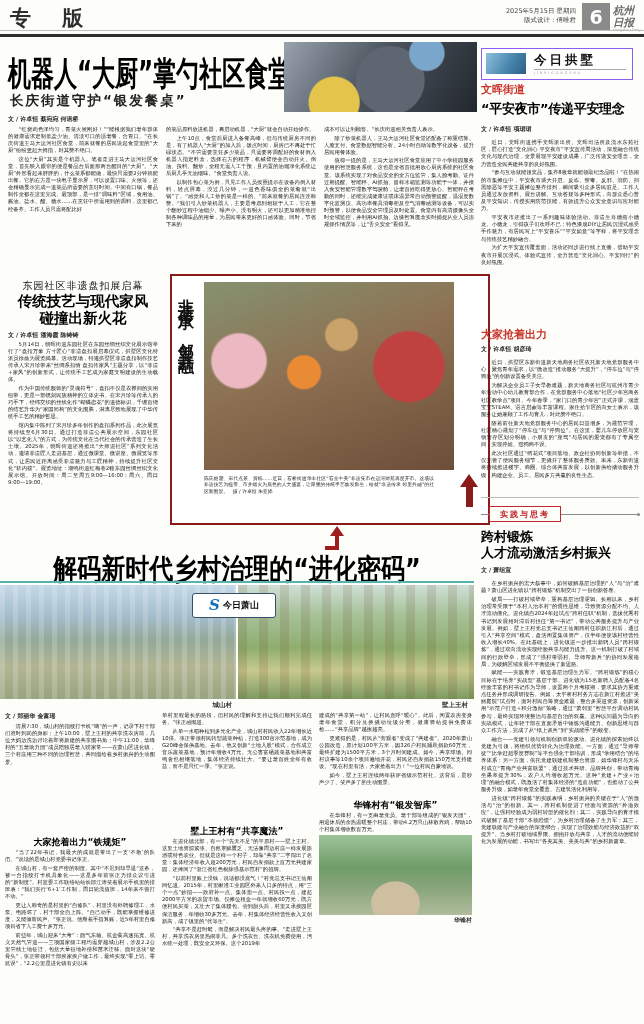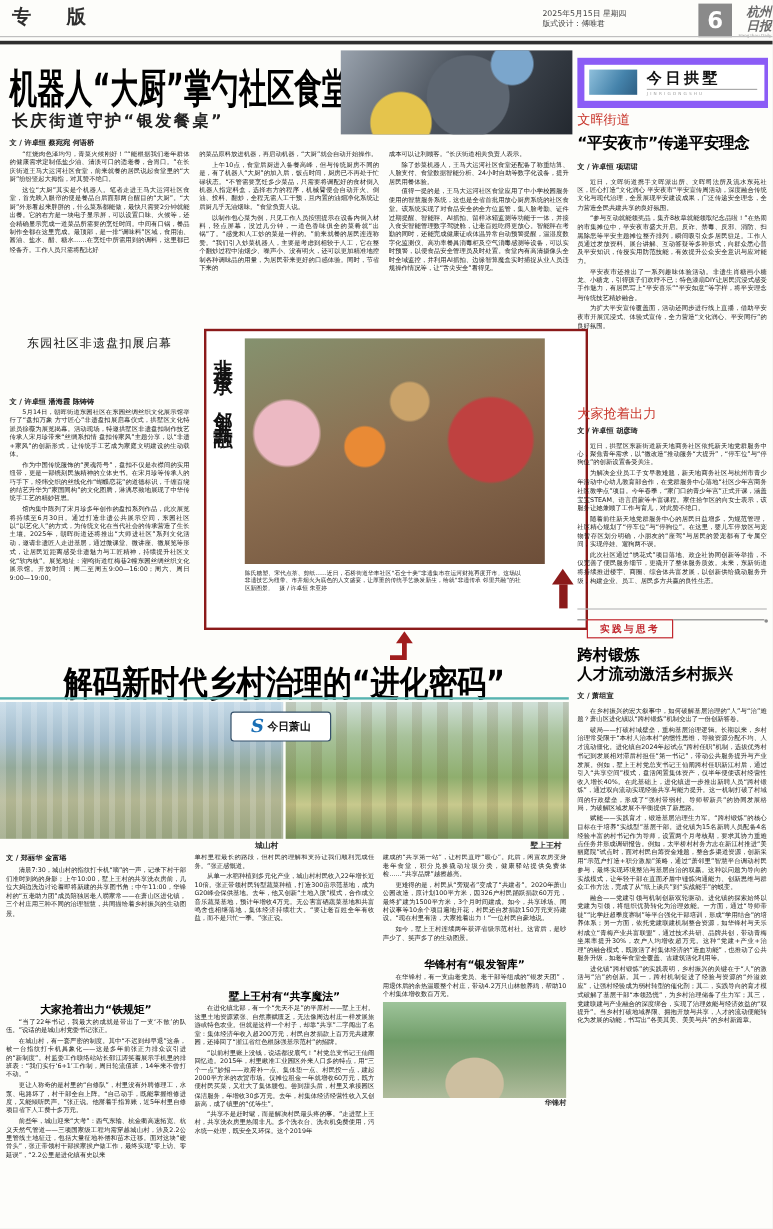--- a/index.html
+++ b/index.html
@@ -1,25 +1,25 @@
 <!DOCTYPE html>
 <html><head>
 <meta charset="utf-8">
 <style>
   html,body{margin:0;padding:0;background:#e8e8e4;}
   .page{position:relative;width:644px;height:1024px;background:#fdfdfa;overflow:hidden;
         font-family:"DejaVu Sans",sans-serif;color:#1c1c1c;margin:0 auto;}
   .abs{position:absolute;}
 
   
-  .edition{left:10px;top:4px;font-size:16px;font-weight:700;letter-spacing:12px;color:#2f2f2f;}
-  .dateblock{left:452px;top:7px;width:124px;text-align:left;font-size:6.5px;line-height:9px;color:#444;}
+  .edition{left:10px;top:4px;font-size:21px;font-weight:700;letter-spacing:12px;color:#2f2f2f;}
+  .dateblock{left:452px;top:7px;width:124px;text-align:right;font-size:6.5px;line-height:9px;color:#444;}
   .pagenum{left:582px;top:3px;width:28px;height:28px;background:#8a8a8a;color:#fff;
            font-size:19px;font-weight:700;text-align:center;line-height:28px;}
-  .paperlogo{left:613px;top:4px;width:30px;text-align:right;}
+  .paperlogo{left:613px;top:4px;width:30px;text-align:left;}
   .paperlogo .cn{font-family:"DejaVu Serif",serif;font-style:italic;font-weight:700;font-size:10.5px;color:#6a6a6a;line-height:12px;}
   .paperlogo .en{font-size:3.5px;color:#9a9a9a;line-height:5px;}
   .rule-light{left:0;top:30px;width:644px;height:1px;background:#bfbfbf;}
   .rule-dark{left:0;top:34px;width:644px;height:3px;background:#2e2e2e;}
 
   
   .lead-headline{left:8px;top:52px;font-size:23px;font-weight:900;letter-spacing:0px;
                  transform:scaleY(1.45);transform-origin:left top;white-space:nowrap;color:#000;}
   .lead-subhead{left:10px;top:92px;font-size:13.5px;font-weight:600;letter-spacing:2px;color:#222;}
   .photo{background-size:cover;overflow:hidden;}
@@ -95,34 +95,34 @@
     background:
       radial-gradient(ellipse at 50% 85%, #cdbfa0 0 22%, rgba(0,0,0,0) 23%),
       linear-gradient(180deg,#9ec49a 0%,#6f9c68 40%,#87a47a 65%,#b0bc9c 100%);}
   .huafeng-label{text-align:right;font-size:6px;font-weight:700;color:#333;margin:1px 0 2px 0;}
   .gov-box{background:#fbe5da;border:1px solid #f0cdbd;padding:6px 7px;}
   .gov-box .title{text-align:center;font-size:9px;font-weight:900;color:#111;margin-bottom:3px;}
   .gov-box .para{font-size:5.2px;line-height:7px;font-style:italic;color:#4a3a34;text-align:justify;text-indent:2em;margin:0 0 1px 0;}
 
   
   .right-rail{left:481px;top:48px;width:159px;height:976px;overflow:hidden;}
-  .gs-logo{position:relative;width:150px;height:30px;border:6px solid #8b5cf6;background:#fff;margin-bottom:1px;}
+  .gs-logo{position:relative;width:150px;height:30px;border:1px solid #8b5cf6;background:#fff;margin-bottom:1px;}
   .gs-thumb{position:absolute;left:4px;top:4px;width:40px;height:21px;
     background:linear-gradient(120deg,#8fc0dc 0%,#4583ab 60%,#2e5f84 100%);}
   .gs-title{position:absolute;left:52px;top:3px;font-size:12.5px;font-weight:700;letter-spacing:3px;color:#111;}
   .gs-sub{position:absolute;left:52px;top:20px;width:92px;border-top:1px solid #aaa;
           font-size:3.5px;letter-spacing:1.8px;color:#a0a0a0;padding-top:1px;}
-  .rail-section{font-size:11px;font-weight:400;color:#c8352b;margin:2px 0 3px 0;}
+  .rail-section{font-size:11px;font-weight:700;color:#c8352b;margin:2px 0 3px 0;}
   .rail-headline{font-size:13px;font-weight:900;color:#000;letter-spacing:-0.3px;margin:0 0 7px 0;white-space:nowrap;}
   .rail-byline{margin:0 0 5px 0;}
   .rail-body{width:158px;font-size:5.3px;line-height:7.2px;text-align:justify;}
   .rail-body1{min-height:186px;}
   .rail-body2{min-height:132px;}
   .rail-divider{width:158px;height:1px;background:#bbb;margin:6px 0 8px 0;}
-  .badge-row{display:flex;margin:0 0 7px 0;}
+  .badge-row{display:flex;align-items:center;margin:0 0 7px 0;}
   .badge-stub{width:8px;height:1px;background:#8a8a8a;}
   .practice-badge{border:1px solid #c1272d;color:#c1272d;font-size:8px;font-weight:700;
                   padding:1.5px 10px;letter-spacing:2px;}
   .badge-line{flex:1;height:1px;background:#8a8a8a;}
   .badge-dot{width:3px;height:3px;background:#8a8a8a;border-radius:50%;}
   .practice-headline{font-size:13px;font-weight:900;line-height:15.5px;color:#000;margin:0 0 6px 0;}
 </style>
 </head>
 <body>
 
@@ -154,20 +154,24 @@
       <p class="para">上午10点，食堂后厨进入备餐高峰，但与传统厨房不同的是，有了机器人“大厨”的加入后，饭点时间，厨房已不再处于忙碌状态。“不管需要烹饪多少菜品，只需要将调配好的食材倒入机器人指定料盒，选择右方的程序，机械臂便会自动开火、倒油、投料、翻炒，全程无需人工干预，且内置的油烟净化系统让后厨几乎无油烟味。”食堂负责人说。</p>
       <p class="para">以制作包心菜为例，只见工作人员按照提示在设备内倒入材料，轻点屏幕，没过几分钟，一道色香味俱全的菜肴就“出锅”了。“感觉和人工炒的菜是一样的。”前来就餐的居民连连称赞。“我们引入炒菜机器人，主要是考虑到相较于人工，它在整个翻炒过程中油烟少、噪声小、没有明火，还可以更加精准地控制各种调味品的用量，为居民带来更好的口感体验。同时，节省下来的</p>
     </div>
   <div class="abs bodycol lead-col3">
       <p class="para flush">成本可以让利顾客。”长庆街道相关负责人表示。</p>
       <p class="para">除了炒菜机器人，王马大运河社区食堂还配备了称重结算、人脸支付、食堂数据智能分析、24小时自助等数字化设备，提升居民用餐体验。</p>
       <p class="para">值得一提的是，王马大运河社区食堂应用了中小学校园服务使用的智慧服务系统，这也是全省首批用放心厨房系统的社区食堂。该系统实现了对食品安全的全方位监管，集人脸考勤、证件过期提醒、智能秤、AI抓拍、留样冰箱监测等功能于一体，并接入食安智能管理数字驾驶舱，让老百姓吃得更放心。智能秤在考勤的同时，还能完成健康证或体温异常自动预警提醒，温湿度数字化监测仪、高功率餐具消毒柜及空气消毒感测等设备，可以实时预警，以便食品安全管理员及时处置。食堂内有高清摄像头全时全域监控，并利用AI抓拍、边缘智算魔盒实时捕捉从业人员违规操作情况等，让“舌尖安全”看得见。</p>
     </div>
 
   <div class="abs dy-kicker">东园社区非遗盘扣展启幕</div>
+  <div class="abs dy-headline">
+    <div>传统技艺与现代家风</div>
+    <div>碰撞出新火花</div>
+  </div>
   <div class="abs byline dy-byline">文 / 许卓恒 潘海霞 陈铸铸</div>
   <div class="abs bodycol dy-body">
       <p class="para">5月14日，朝晖街道东园社区在东园丝绸丝织文化展示馆举行了“盘扣万象 方寸匠心”非遗盘扣展启幕仪式，拱墅区文化特派员徐薇为展览揭幕。活动现场，特邀拱墅区非遗盘扣制作技艺传承人宋月珍带来“丝绸系扣情 盘扣传家风”主题分享，以“非遗+家风”的创新形式，让传统手工艺成为家庭文明建设的生动载体。</p>
       <p class="para">作为中国传统服饰的“灵魂符号”，盘扣不仅是衣襟间的实用纽带，更是一部镌刻民族精神的立体史书。在宋月珍等传承人的巧手下，经纬交织的丝线化作“蝴蝶恋花”的道德标识，千缠百绕的结艺升华为“家国同构”的文化图腾，淋漓尽致地展现了中华传统手工艺的精妙哲思。</p>
       <p class="para">馆内集中陈列了宋月珍多年创作的盘扣系列作品，此次展览将持续至6月30日。通过打造非遗公共展示空间，东园社区以“以艺化人”的方式，为传统文化在当代社会的传承营造了生长土壤。2025年，朝晖街道还将推出“大师进社区”系列文化活动，邀请非遗匠人走进基层，通过微课堂、微讲座、微展览等形式，让居民近距离感受非遗魅力与工匠精神，持续提升社区文化“软内核”。展览地址：潮鸣街道红梅巷2幢东园丝绸丝织文化展示馆。开放时间：周二至周五9:00—16:00；周六、周日9:00—19:00。</p>
     </div>
 
   <div class="abs heritage-box">
     <div class="vertical-title">非遗传承 邻里共融</div>
     <div class="heritage-photo photo"></div>

